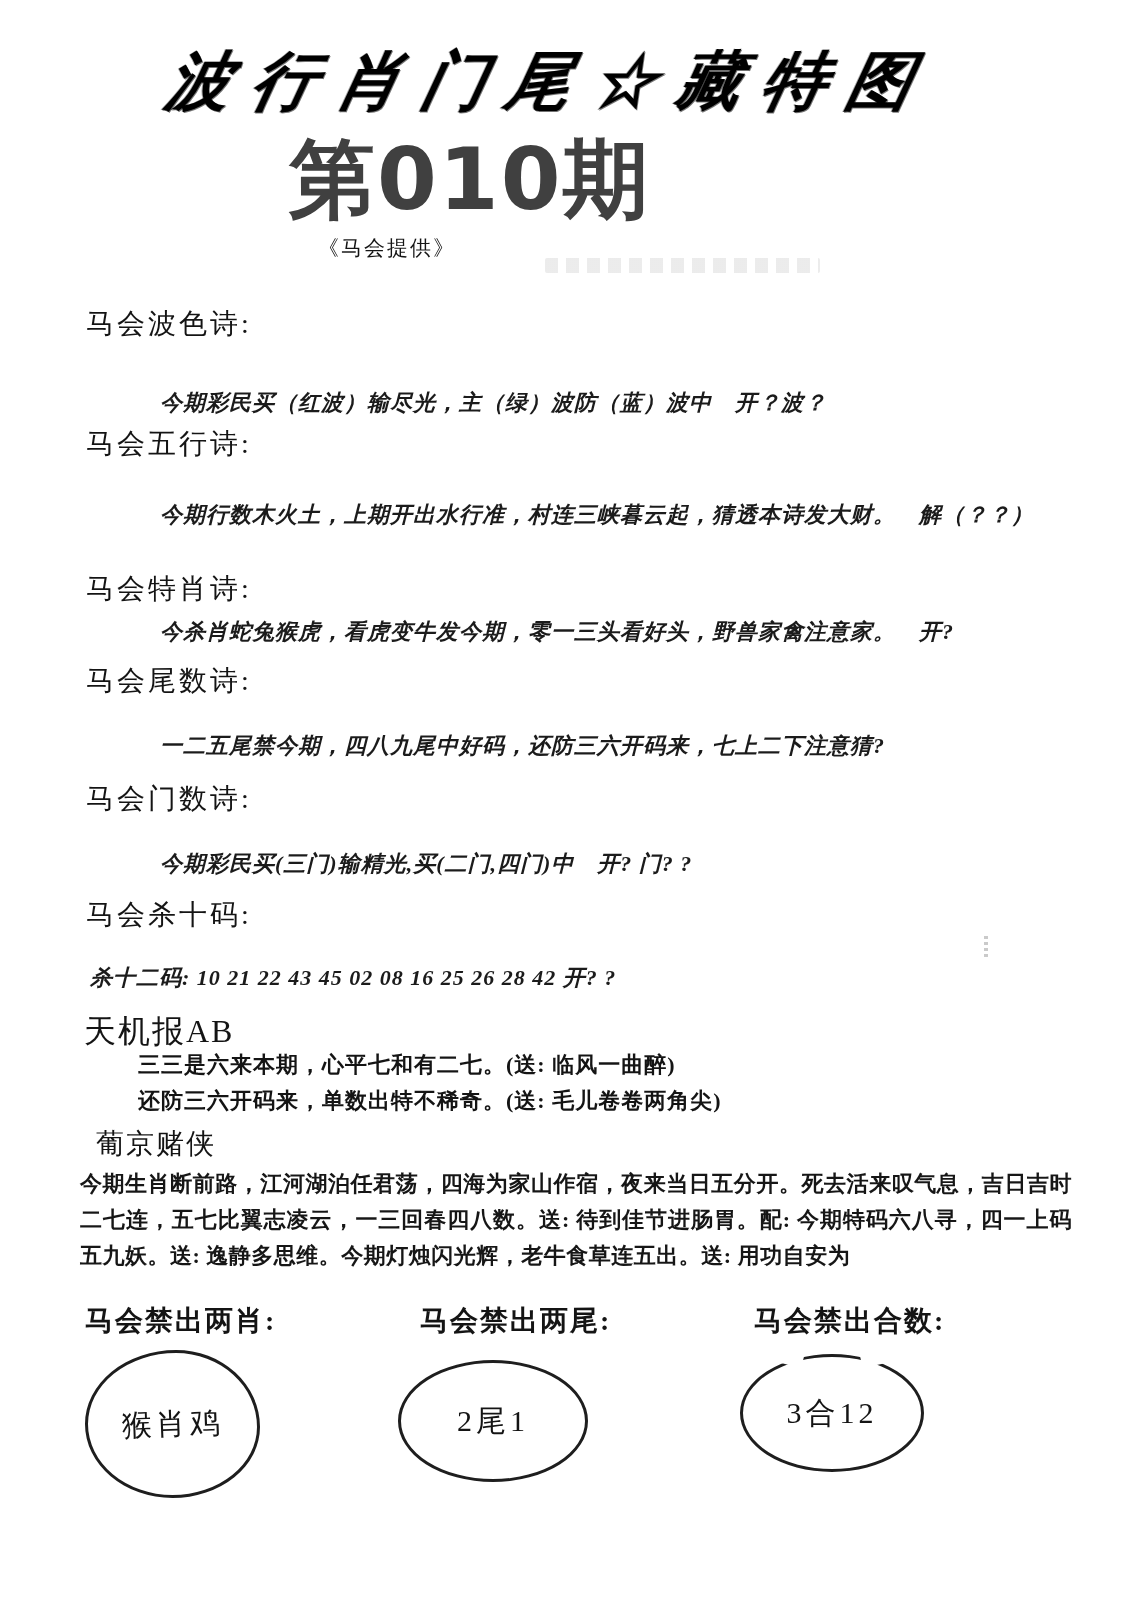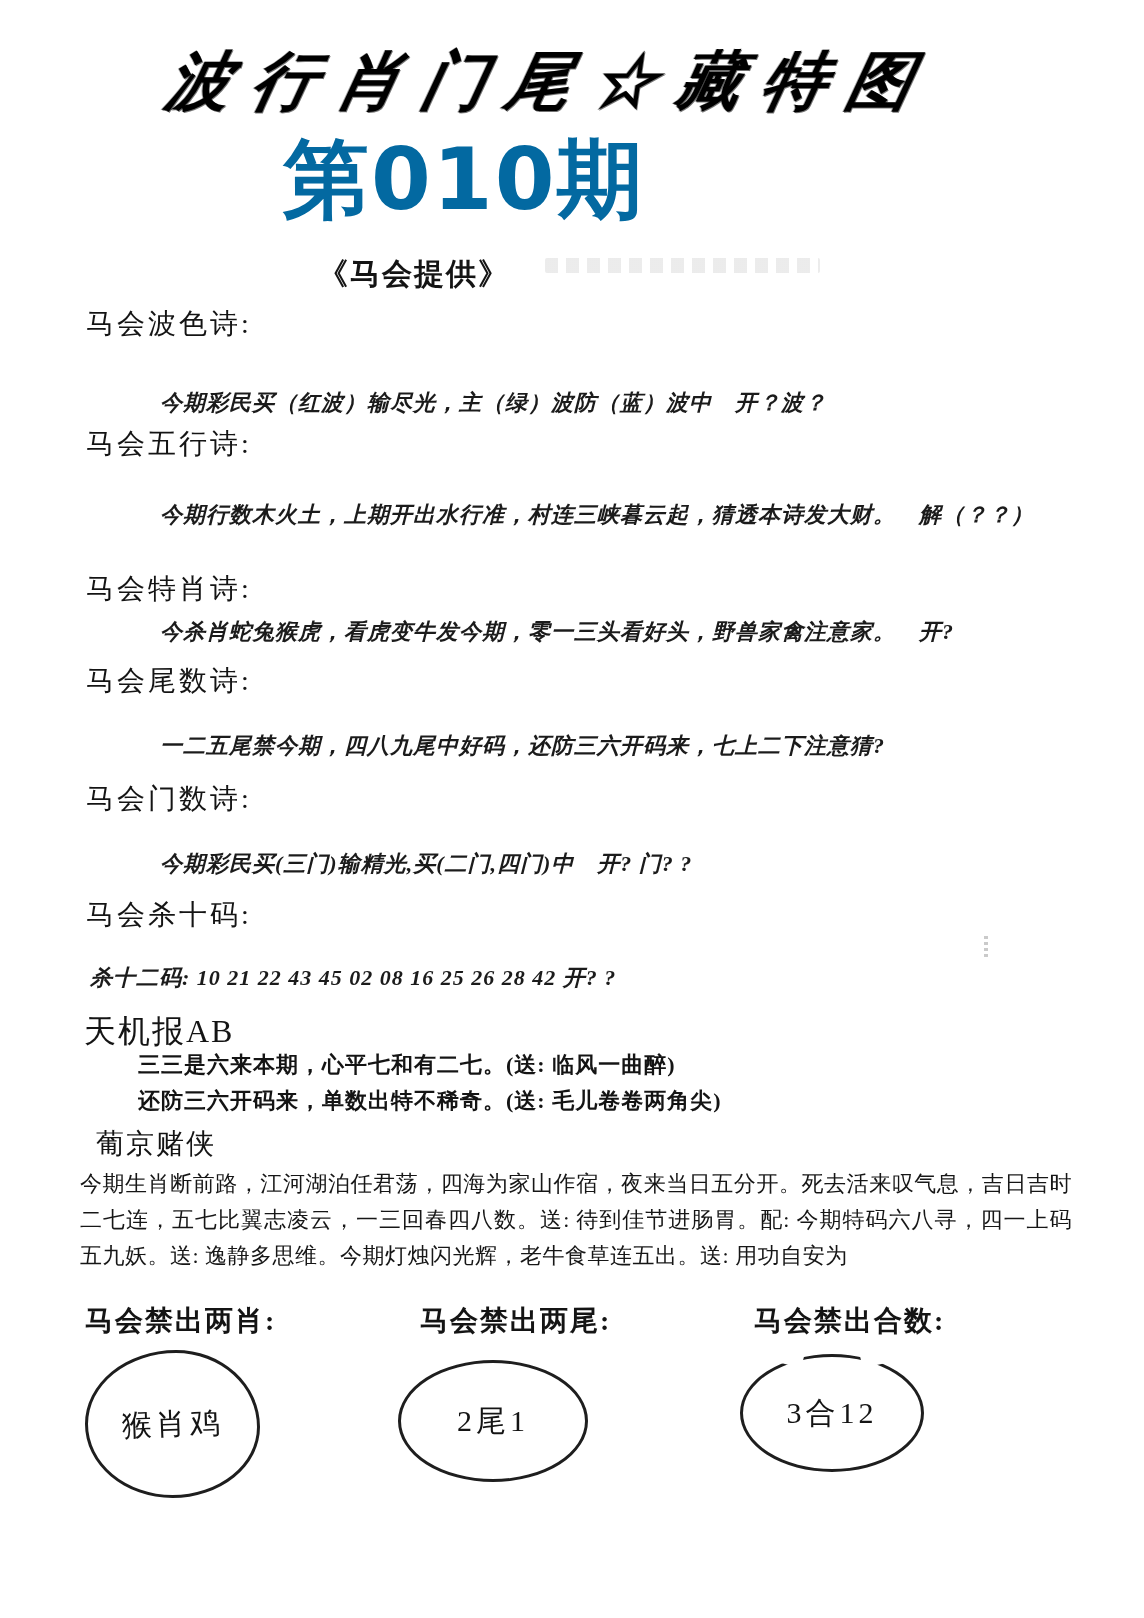--- a/index.html
+++ b/index.html
@@ -15,26 +15,26 @@
     left:168px; top:38px;
     font-family:"DejaVu Serif", serif;
     font-weight:900; font-style:italic;
     font-size:64px; letter-spacing:21px;
     transform:skewX(-12deg);
     color:#0a0a0a;
     text-shadow:1px 1px 0 rgba(0,0,0,.55), -1px 0 0 rgba(0,0,0,.35);
     filter:contrast(1.15);
   }
   .issue {
-    left:283px; top:122px;
+    left:289px; top:122px;
     font-family:"DejaVu Sans", sans-serif;
     font-weight:bold; font-size:86px; letter-spacing:2px;
-    color:#0369a1;
+    color:#404040;
   }
-  .provider { left:318px; top:254px; font-size:30px; letter-spacing:2px;font-weight:bold; }
+  .provider { left:318px; top:234px; font-size:21px; letter-spacing:2px; }
   .smudge {
     left:545px; top:258px; width:275px; height:15px;
     background:repeating-linear-gradient(90deg,#dcdcdc 0 13px, transparent 13px 21px);
     opacity:.55; border-radius:2px;
   }
   .speck {
     left:984px; top:936px; width:4px; height:22px;
     background:repeating-linear-gradient(180deg,#bdbdbd 0 3px, transparent 3px 6px);
     opacity:.8;
   }
@@ -42,21 +42,21 @@
   .sec-heading { left:86px; font-size:28px; letter-spacing:3px; font-weight:500; }
   .sec-line { left:160px; font-size:22px; font-weight:600; letter-spacing:1px; color:#1b1b1b;font-style:italic; }
   .sec-line.codes { left:90px; }
 
   .tj-heading { left:84px; font-size:32px; letter-spacing:2px; }
   .tj-line { left:138px; font-size:22px; font-weight:bold; letter-spacing:1px; }
 
   .pj-heading { left:96px; font-size:28px; letter-spacing:2px; }
   .pj-para {
     left:80px; top:1166px; width:992px;
-    font-size:22px; font-weight:normal; line-height:36px;
+    font-size:22px; font-weight:bold; line-height:36px;
     letter-spacing:.5px; text-align:justify; white-space:normal;
     color:#161616;
   }
 
   .forbid-label { font-size:28px; font-weight:bold; letter-spacing:2px; top:1302px; }
 
   .ellipse {
     position:absolute; border:3px solid #1e1e1e; border-radius:50%;
     display:flex; align-items:center; justify-content:center;
     background:transparent;

